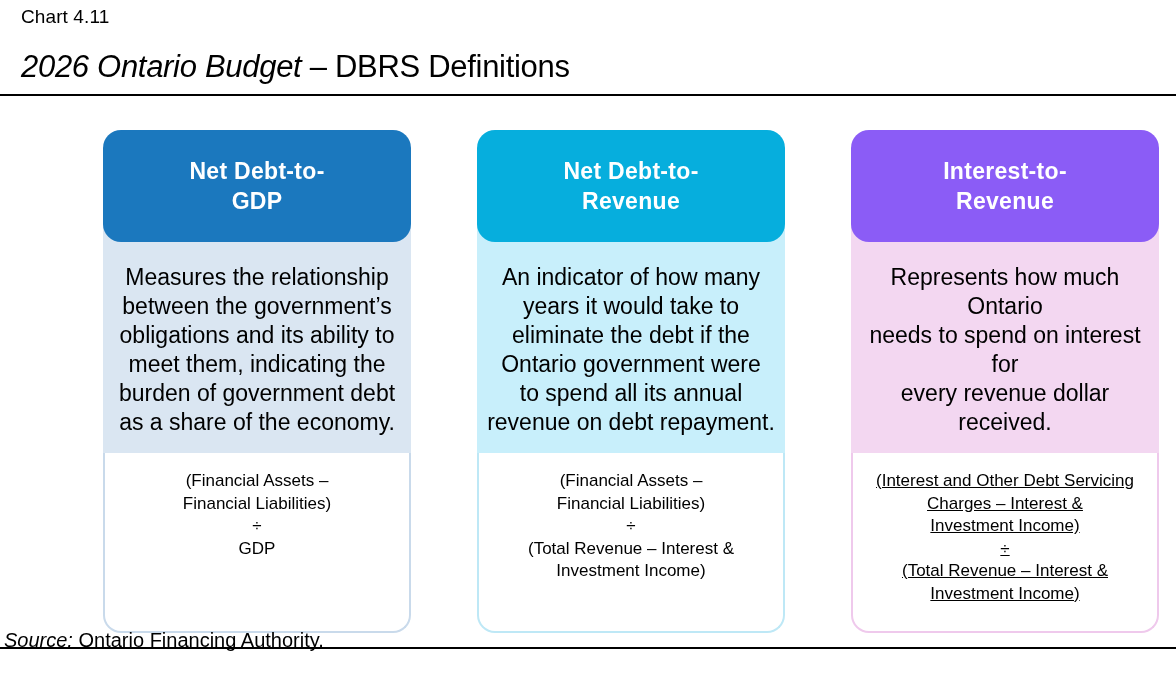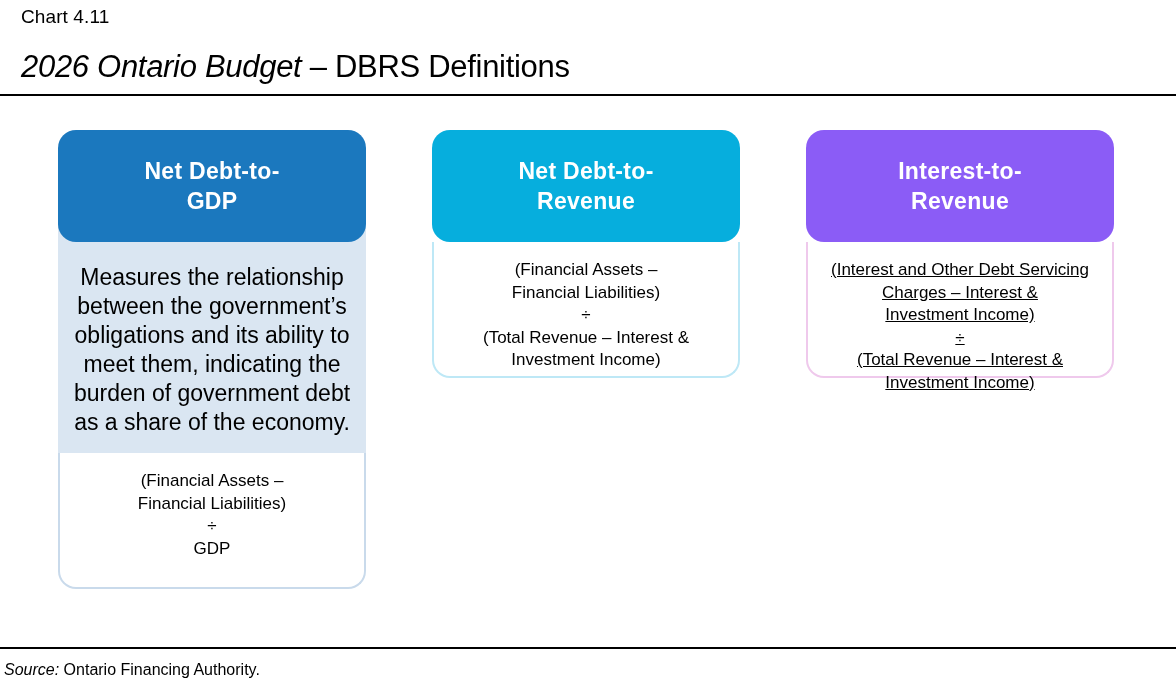--- a/index.html
+++ b/index.html
@@ -34,20 +34,21 @@
     width: 1176px;
     margin-top: 9px;
   }
 
   
   .cards {
     display: flex;
     padding-left: 58px;
     gap: 66px;
     margin-top: 34px;
+    margin-left: 45px;
   }
   .card {
     width: 308px;
     display: flex;
     flex-direction: column;
   }
   .card-header {
     position: relative;
     z-index: 2;
     height: 112px;
@@ -68,21 +69,21 @@
     z-index: 1;
     margin-top: -18px;
     height: 229px;
     padding: 39px 8px 8px;
     text-align: center;
     font-size: 23px;
     line-height: 29px;
     white-space: pre-line;
   }
   .card-formula {
-    height: 136px;
+    height: 180px;
     background: #ffffff;
     border: 2px solid;
     border-top: none;
     border-radius: 0 0 18px 18px;
     padding-top: 17px;
     text-align: center;
     font-size: 17px;
     line-height: 22.5px;
     white-space: pre-line;
   }
@@ -92,22 +93,22 @@
     border: none;
     border-top: 2px solid #000;
     width: 1176px;
     position: absolute;
     left: 0;
     top: 647px;
   }
   .source-line {
     position: absolute;
     left: 4px;
-    top: 661px;
-    font-size: 16px;
+    top: 629px;
+    font-size: 20px;
   }
   .source-line .source-label { font-style: italic; }
 </style>
 </head>
 <body>
 
 <div class="page-header">
   <div class="chart-label">Chart 4.11</div>
   <div class="page-title">
     <span class="title-italic">2026 Ontario Budget</span><span> – DBRS Definitions</span>
@@ -128,30 +129,39 @@
 as a share of the economy.</div>
     <div class="card-formula" style="border-color: rgb(201, 218, 235);">(Financial Assets –
 Financial Liabilities)
 ÷
 GDP</div>
   </div>
 
   <div class="card">
     <div class="card-header" style="background: rgb(6, 174, 221);">Net Debt-to-
 Revenue</div>
+    <div class="card-desc" style="background: rgb(200, 239, 251);">An indicator of how many
+years it would take to
+eliminate the debt if the
+Ontario government were
+to spend all its annual
+revenue on debt repayment.</div>
     <div class="card-formula" style="border-color: rgb(190, 232, 246);">(Financial Assets –
 Financial Liabilities)
 ÷
 (Total Revenue – Interest &amp;
 Investment Income)</div>
   </div>
 
   <div class="card">
     <div class="card-header" style="background: #8b5cf6;">Interest-to-
 Revenue</div>
+    <div class="card-desc" style="background: rgb(243, 215, 241);">Represents how much Ontario
+needs to spend on interest for
+every revenue dollar received.</div>
     <div class="card-formula" style="border-color: rgb(239, 201, 236); text-decoration: underline;">(Interest and Other Debt Servicing
 Charges – Interest &amp;
 Investment Income)
 ÷
 (Total Revenue – Interest &amp;
 Investment Income)</div>
   </div>
 
 </div>
 

